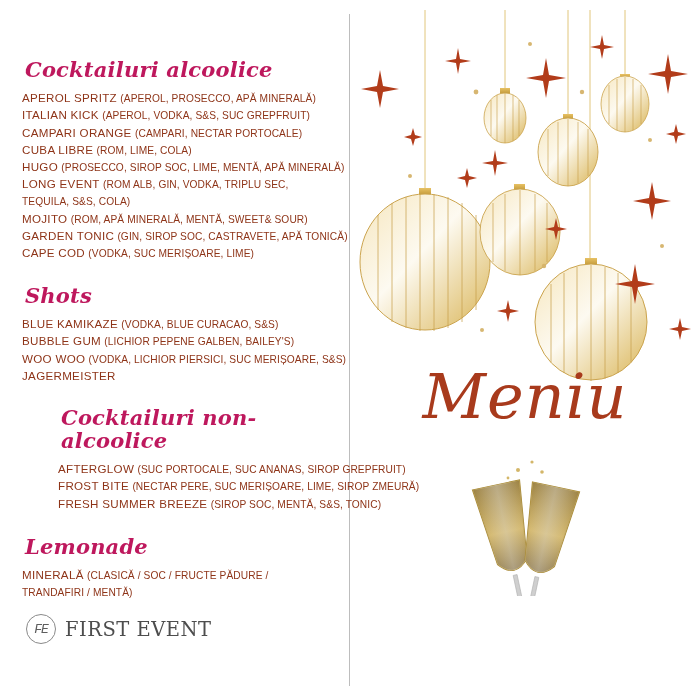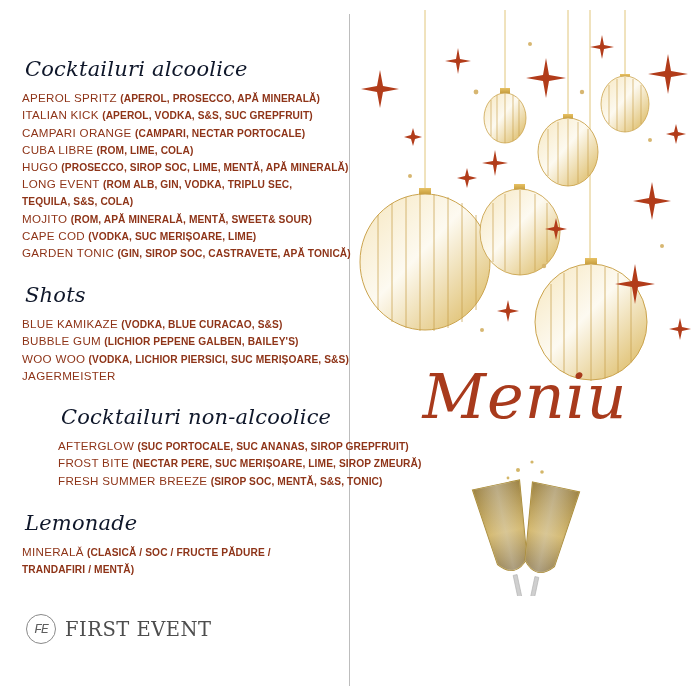--- a/index.html
+++ b/index.html
@@ -38,23 +38,23 @@
     height: 700px;
     padding: 58px 0 0 22px;
     box-sizing: border-box;
   }
   .section {
     margin-bottom: 16px;
   }
   .section-title {
     font-family: "DejaVu Serif", serif;
     font-style: italic;
-    font-weight: normal;
+    font-weight: bold;
     font-size: 21px;
-    color: #0f172a;
+    color: #be185d;
     letter-spacing: 0.2px;
     margin: 0 0 9px 3px;
     line-height: 1.1;
   }
   .items {
     margin: 0;
     padding: 0;
     list-style: none;
   }
   .item {
@@ -65,21 +65,20 @@
     letter-spacing: 0.15px;
     white-space: nowrap;
   }
   .item .name {
     font-size: 11.6px;
     letter-spacing: 0.3px;
   }
   .item .desc {
     font-size: 10.2px;
     letter-spacing: 0.1px;
-    font-weight: bold;
   }
 
   
   .sec-shots { margin-top: 22px; }
   .sec-nonalc { margin-top: 22px; margin-left: 36px; }
   .sec-lemonade { margin-top: 22px; }
 
   
   .logo {
     position: absolute;
@@ -177,26 +176,26 @@
           <span class="desc">(ROM ALB, GIN, VODKA, TRIPLU SEC,</span>
         </li>
         <li class="item">
           <span class="desc">TEQUILA, S&amp;S, COLA)</span>
         </li>
         <li class="item">
           <span class="name">MOJITO</span>
           <span class="desc">(ROM, APĂ MINERALĂ, MENTĂ, SWEET&amp; SOUR)</span>
         </li>
         <li class="item">
+          <span class="name">GARDEN TONIC</span>
+          <span class="desc">(GIN, SIROP SOC, CASTRAVETE, APĂ TONICĂ)</span>
+        </li>
+        <li class="item">
           <span class="name">CAPE COD</span>
           <span class="desc">(VODKA, SUC MERIȘOARE, LIME)</span>
-        </li>
-        <li class="item">
-          <span class="name">GARDEN TONIC</span>
-          <span class="desc">(GIN, SIROP SOC, CASTRAVETE, APĂ TONICĂ)</span>
         </li>
       </ul>
     </div>
 
     <div class="section sec-shots">
       <div class="section-title">Shots</div>
       <ul class="items">
         <li class="item">
           <span class="name">BLUE KAMIKAZE</span>
           <span class="desc">(VODKA, BLUE CURACAO, S&amp;S)</span>

